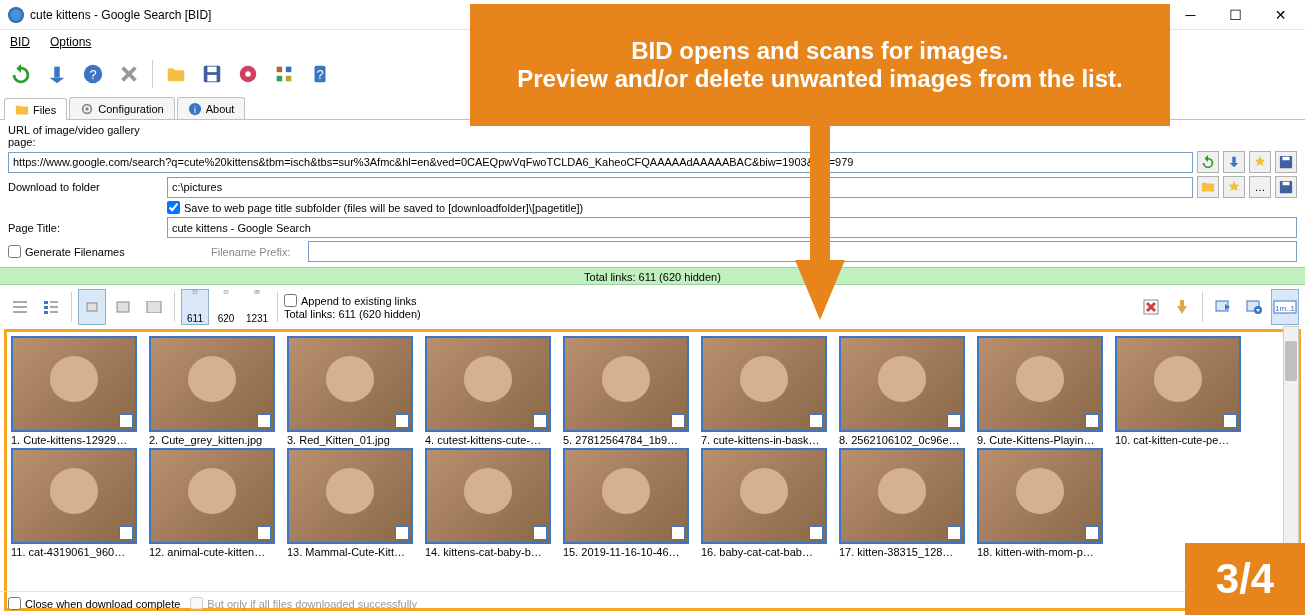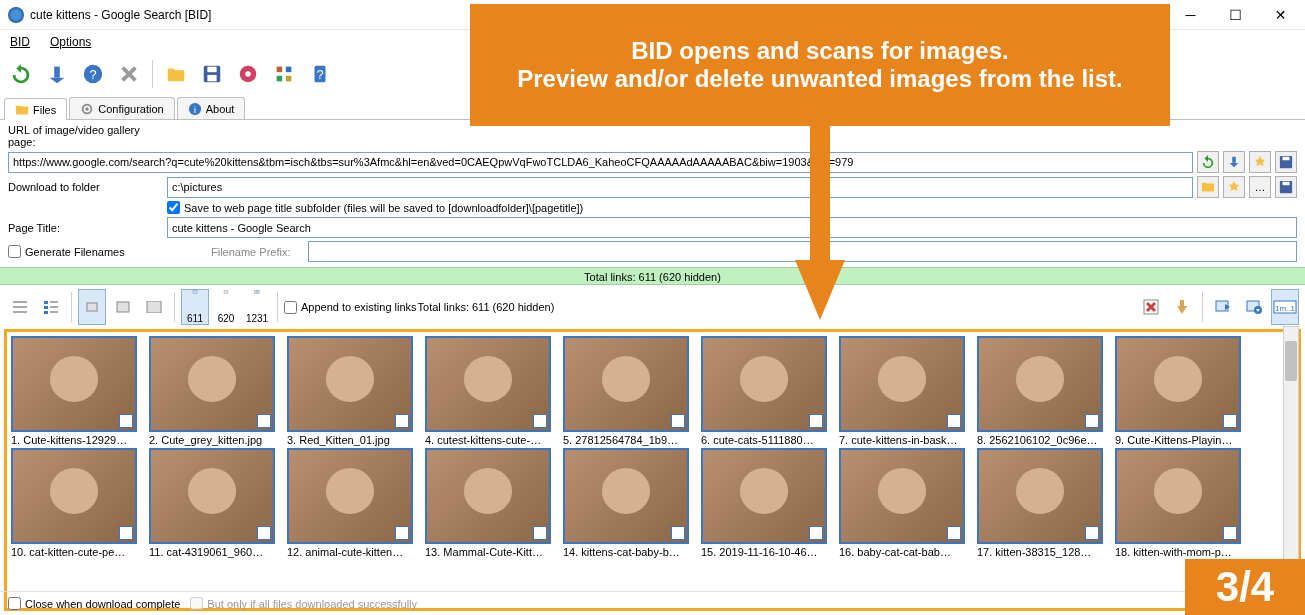--- a/index.html
+++ b/index.html
@@ -60,21 +60,21 @@
 .scroll { position: absolute; right: 6px; top: 326px; width: 16px; height: 276px; background: #f0f0f0; border: 1px solid #d0d0d0; }
 .scroll .sthumb { position: absolute; top: 14px; left: 1px; width: 12px; height: 40px; background: #c0c0c0; border-radius: 2px; }
 
 
 .bottombar { height: 24px; display: flex; align-items: center; padding: 0 8px; gap: 10px; border-top: 1px solid #e0e0e0; position: absolute; bottom: 0; left: 0; right: 0; }
 .bottombar .dim { color: #999; }
 
 
 .callout { position: absolute; top: 4px; left: 470px; width: 700px; height: 122px; background: #e8841c; color: #fff; display: flex; flex-direction: column; align-items: center; justify-content: center; font-size: 24px; font-weight: 600; text-align: center; padding: 0; z-index: 50; }
 .arrow { position: absolute; top: 120px; left: 780px; width: 80px; height: 200px; z-index: 49; }
-.page-ind { position: absolute; bottom: 0; right: 0; width: 120px; height: 56px; background: #e8841c; color: #fff; font-size: 42px; font-weight: 700; display: flex; align-items: center; justify-content: center; z-index: 60; }
+.page-ind { position: absolute; bottom: 0; right: 0; width: 120px; height: 72px; background: #e8841c; color: #fff; font-size: 42px; font-weight: 700; display: flex; align-items: center; justify-content: center; z-index: 60; }
 
 
 .ico { width: 22px; height: 22px; }
 .ico-sm { width: 14px; height: 14px; }
 </style>
 </head>
 <body>
 
 <div class="titlebar">
   <div class="app-icon"></div>
@@ -287,21 +287,21 @@
       <span class="vnum">620</span>
     </div>
   <div class="vbtn">
       <svg width="16" height="12" viewBox="0 0 16 12">
         <rect fill="#e0e0e0" stroke="#888" x="1" y="1" width="7" height="9"></rect>
         <rect fill="#c8e0f8" stroke="#3a76c4" x="8" y="1" width="7" height="9"></rect>
       </svg>
       <span class="vnum">1231</span>
     </div>
   <div class="vsep"></div>
-  <div style="display:flex;flex-direction:row;gap:1px">
+  <div style="display:flex;flex-direction:column;gap:1px">
     <label style="display:flex;align-items:center;gap:4px">
         <input type="checkbox" class="chk" style="">
         <span>Append to existing links</span>
       </label>
     <span>Total links: 611 (620 hidden)</span>
   </div>
   <div class="spacer"></div>
   <div class="vbtn">
       <svg width="18" height="18" viewBox="0 0 18 18">
         <rect fill="#fff" stroke="#888" x="2" y="2" width="14" height="14"></rect>
@@ -364,27 +364,20 @@
           <div class="badge"></div>
         </div>
         <div class="fname">4. cutest-kittens-cute-…</div>
       </div>
       <div class="thumb">
         <div class="imgbox">
           <div class="cat"></div>
           <div class="badge"></div>
         </div>
         <div class="fname">5. 27812564784_1b9…</div>
-      </div>
-      <div class="thumb">
-        <div class="imgbox">
-          <div class="cat"></div>
-          <div class="badge"></div>
-        </div>
-        <div class="fname">6. cute-cats-5111880…</div>
       </div>
       <div class="thumb">
         <div class="imgbox">
           <div class="cat"></div>
           <div class="badge"></div>
         </div>
         <div class="fname">7. cute-kittens-in-bask…</div>
       </div>
       <div class="thumb">
         <div class="imgbox">

